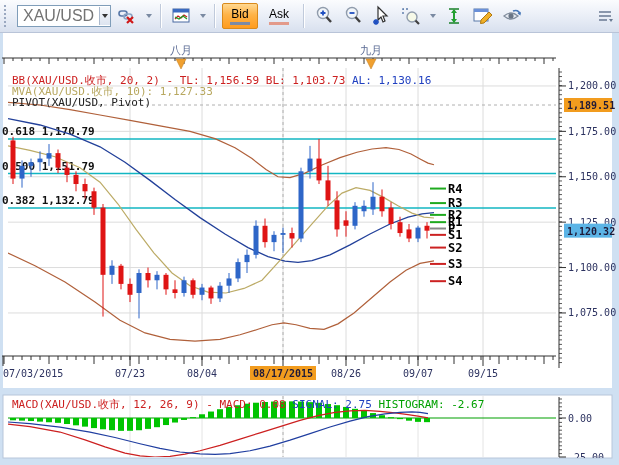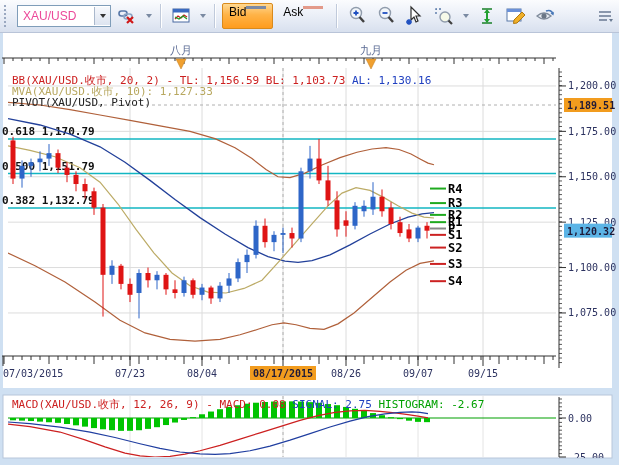--- a/index.html
+++ b/index.html
@@ -4,30 +4,30 @@
 <style>
   html,body{margin:0;padding:0;}
   #app{position:relative;width:619px;height:465px;background:#cfe0f2;overflow:hidden;
        font-family:"Liberation Sans",sans-serif;-webkit-font-smoothing:none;}
   
   #toolbar{position:absolute;top:0;left:0;width:619px;height:33px;box-sizing:border-box;
     background:linear-gradient(#fbfcfe,#e3e9f4 70%,#d8e0ee);border-bottom:1px solid #b9c4d8;
     display:flex;align-items:center;padding:0 3px;gap:3px;}
   .grip{width:5px;height:22px;border-left:2px dotted #9aa8c0;margin:0 3px 0 1px;cursor:move;}
   .combo{display:flex;align-items:center;height:20px;background:#fff;border:1px solid #7f9db9;}
-  .combo .val{padding:0 5px;font-size:12px;color:#ec4899;white-space:nowrap;}
+  .combo .val{padding:0 5px;font-size:16px;color:#737373;white-space:nowrap;}
   .combo .arr{width:15px;height:18px;margin:0;display:flex;align-items:center;justify-content:center;
     background:linear-gradient(#f6f8fc,#dde4f0);border-left:1px solid #aab8cc;}
   .tri{width:0;height:0;border-left:3px solid transparent;border-right:3px solid transparent;border-top:4px solid #333;}
   .tri-sm{width:0;height:0;border-left:3px solid transparent;border-right:3px solid transparent;border-top:4px solid #7a8aa2;}
   .tbtn{width:26px;height:26px;display:flex;align-items:center;justify-content:center;background:transparent;border:0;padding:0;}
   .drop{width:11px;height:24px;display:flex;align-items:center;justify-content:center;}
   .sep{width:1px;height:24px;background:#c0cadb;border-right:1px solid #fff;margin:0 3px;}
   .bidask{height:26px;min-width:36px;border:1px solid transparent;border-radius:2px;background:transparent;
-    font-size:12px;color:#000;display:flex;align-items:flex-start;justify-content:center;padding:1px 6px 2px;}
+    font-size:12px;color:#000;display:flex;flex-direction:column;align-items:center;justify-content:center;padding:1px 6px 2px;}
   .bidask .ul{display:block;height:3px;width:20px;margin-top:1px;}
   #bid-btn{background:linear-gradient(#ffd891,#ffb347 45%,#ff9c1e);border:1px solid #d98a1c;}
   #bid-btn .ul{background:#7c8aa4;}
   #ask-btn .ul{background:#e39a8a;}
   .spacer{flex:1;}
   
   #chart-svg{position:absolute;left:0;top:33px;}
   text{font-family:"DejaVu Sans Mono","Liberation Mono",monospace;}
 </style>
 </head>

